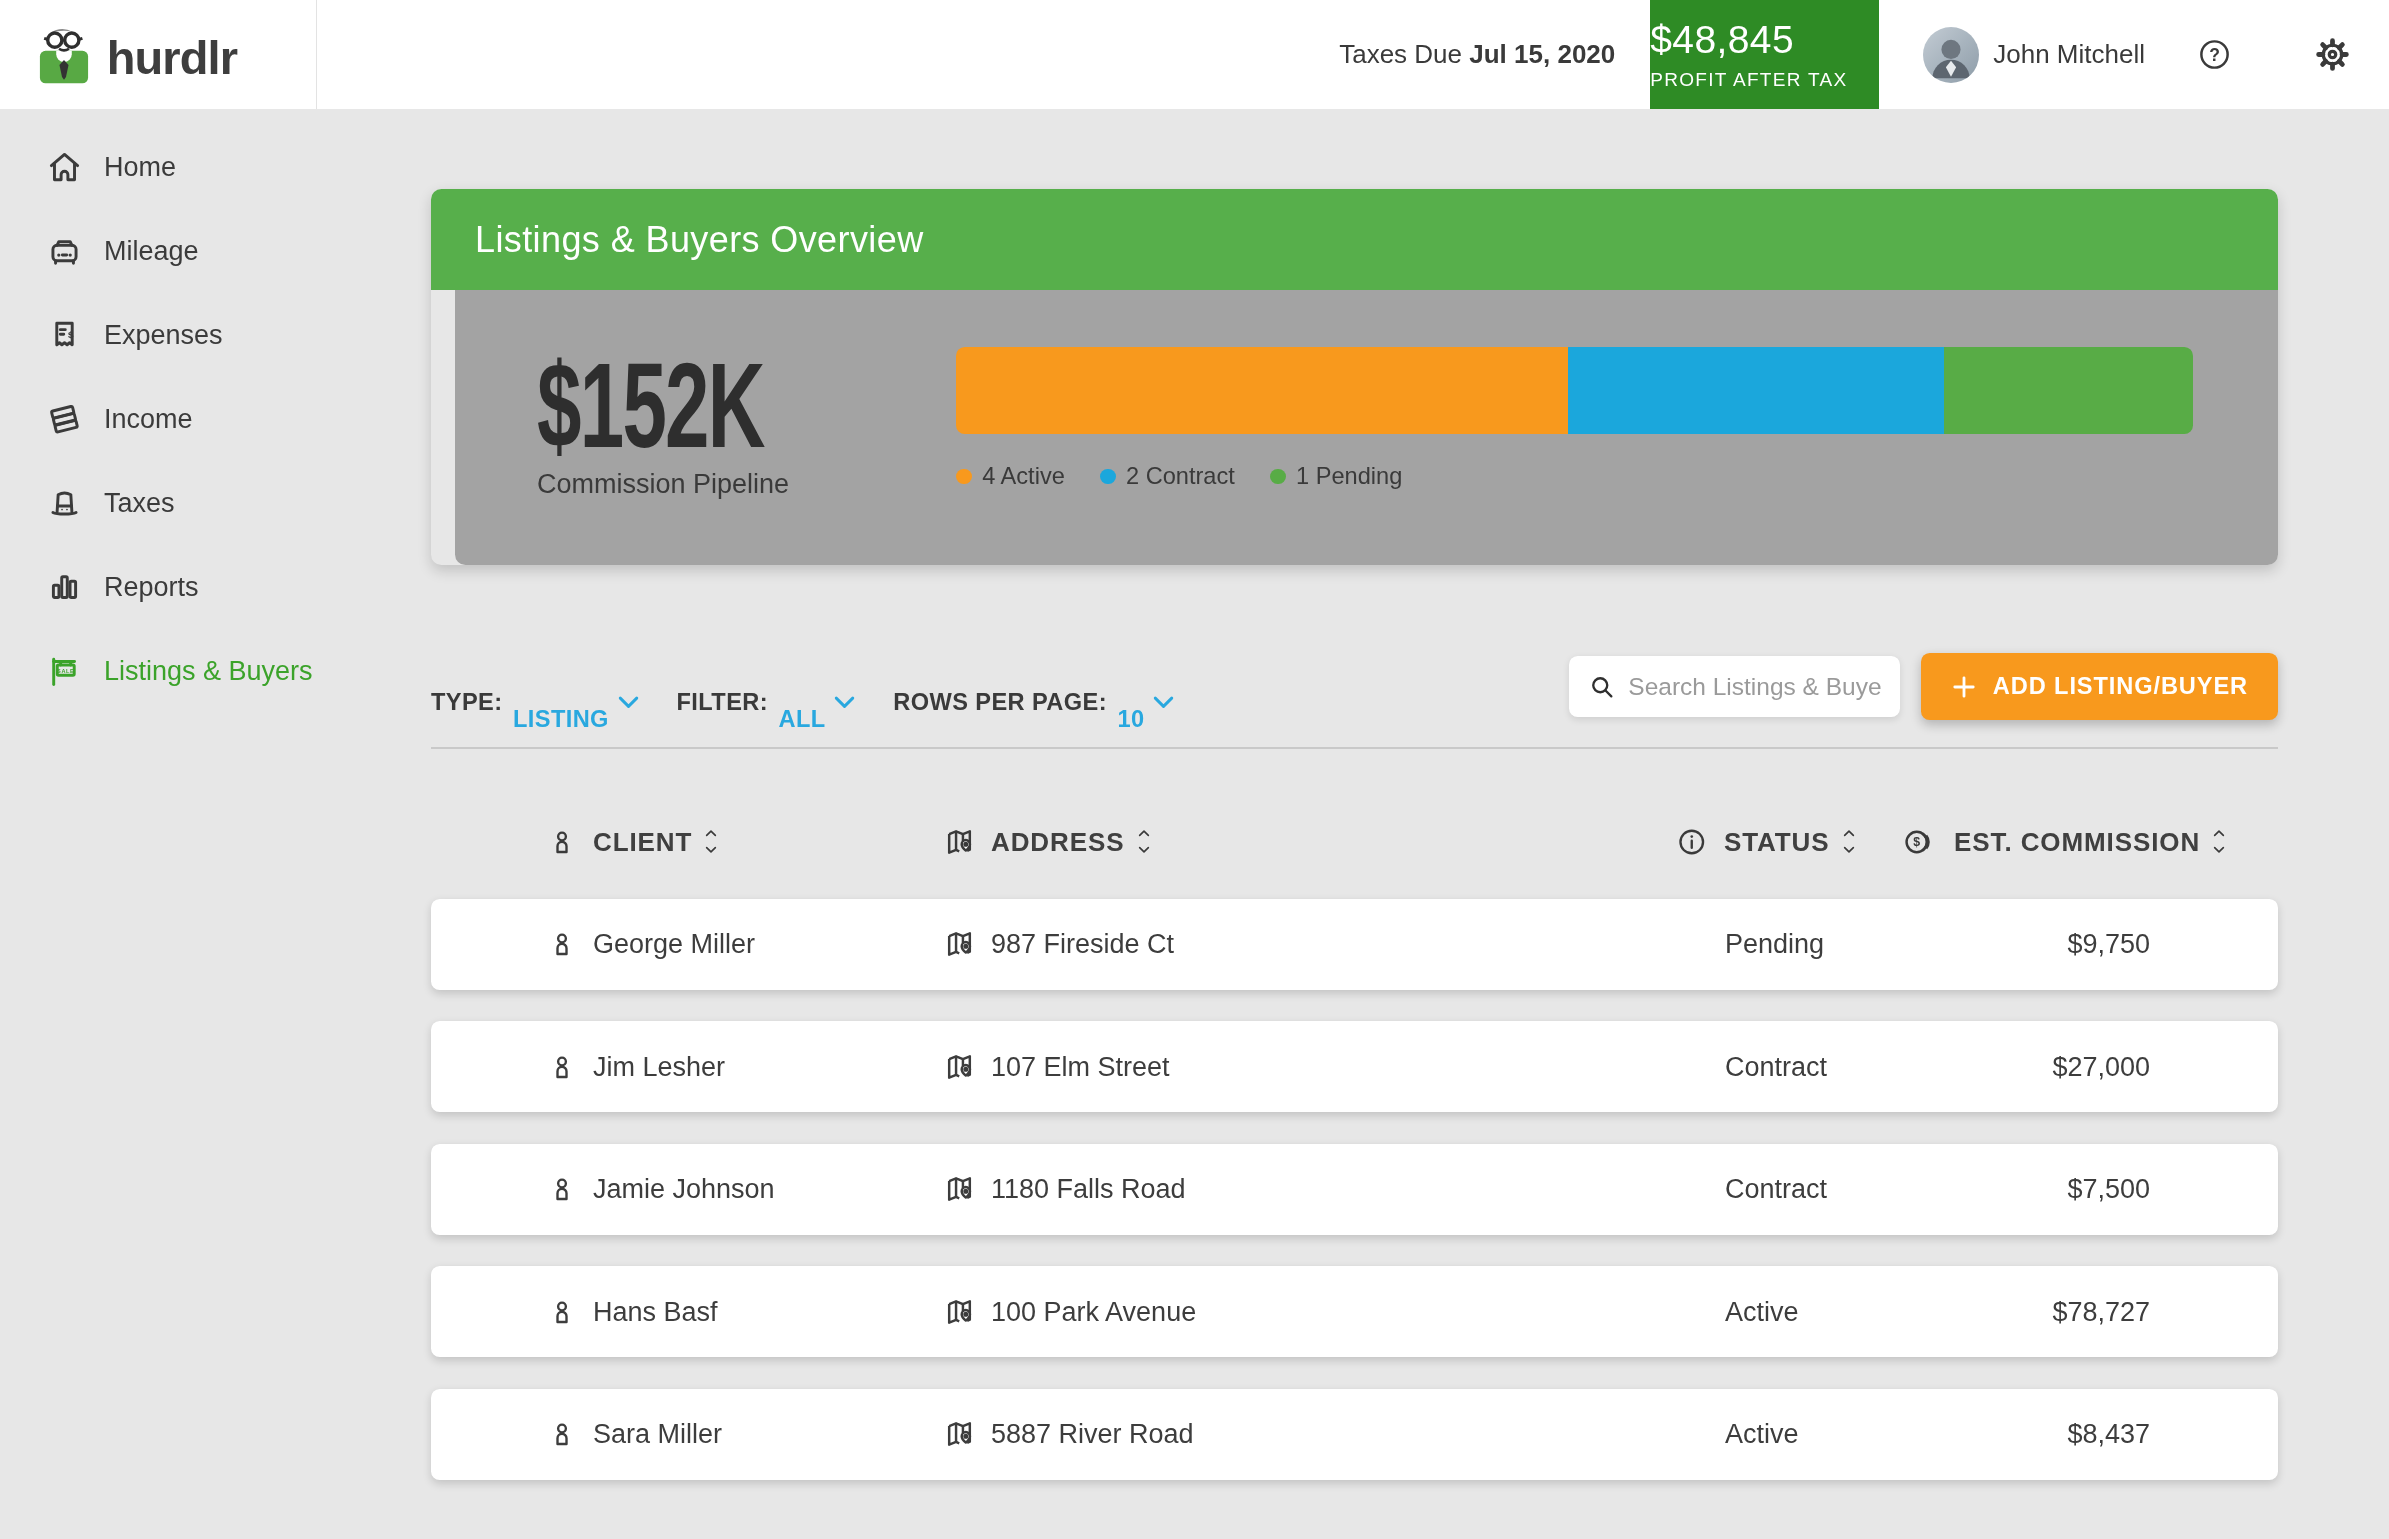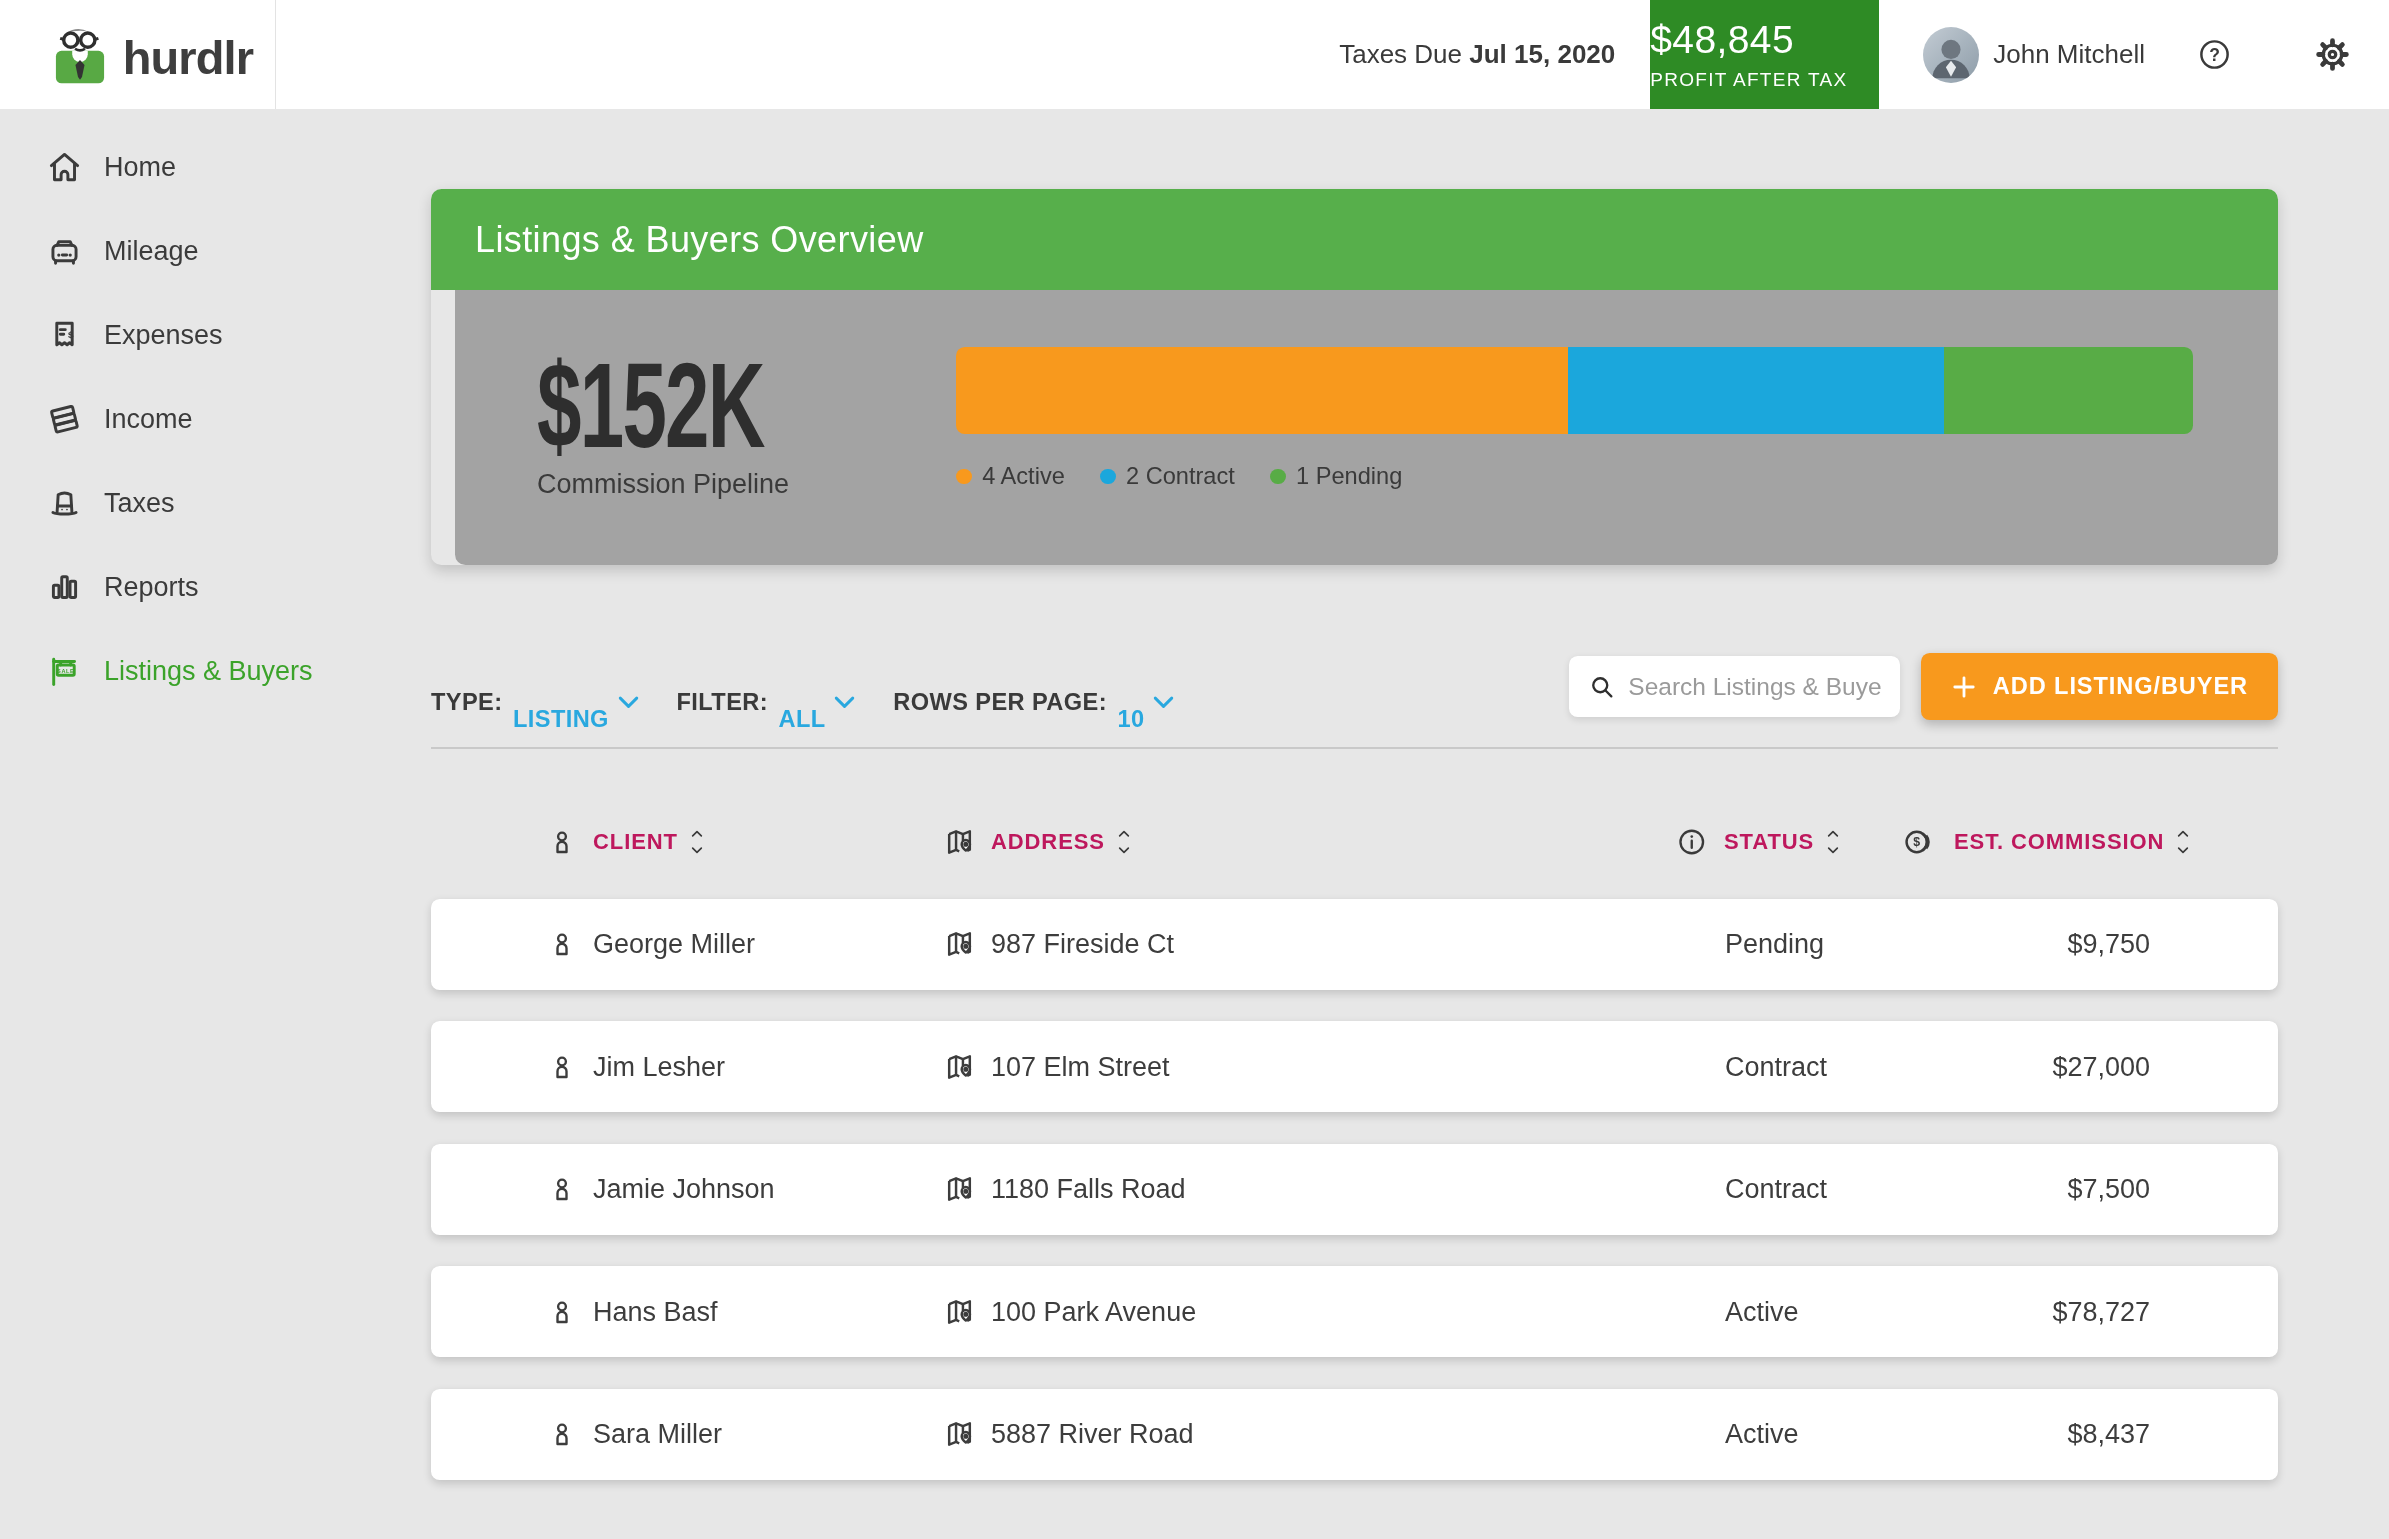--- a/index.html
+++ b/index.html
@@ -12,23 +12,23 @@
     overflow: hidden;
   }
   svg { display: block; }
 
   
   .topbar {
     position: absolute; top: 0; left: 0; right: 0; height: 109px;
     background: #ffffff; z-index: 5;
   }
   .logo-area {
-    position: absolute; left: 0; top: 0; width: 276px; height: 100%;
+    position: absolute; left: 0; top: 0; width: 317px; height: 100%;
     border-right: 1.7px solid #e3e3e3;
-    display: flex; align-items: center; padding-left: 46px;
+    display: flex; align-items: center; padding-left: 30px;
   }
   .logo-text {
     font-size: 47px; font-weight: 700; color: #3e3e3e;
     letter-spacing: -0.9px; margin-left: 8.7px; margin-top: 5.2px;
   }
   .topbar-right {
     position: absolute; right: 0; top: 0; height: 100%;
     display: flex; align-items: center; padding-right: 38px;
   }
   .taxes-due { font-size: 26px; color: #3a3a3a; white-space: nowrap; }
@@ -110,21 +110,21 @@
     box-shadow: 0 4.4px 10.5px rgba(0,0,0,0.22);
     text-align: center;
   }
   .add-btn span { color: #ffffff; font-size: 23.6px; font-weight: 700; letter-spacing: 0.9px; white-space: nowrap; }
 
   .divider { height: 1.7px; background: #c9c9c9; margin-top: 27px; }
 
   
   .thead { position: relative; height: 150px; }
   .thead > div { position: absolute; top: 93px; transform: translateY(-50%); }
-  .th-label { font-size: 22px; font-weight: 700; letter-spacing: 0.9px; color: #be185d; }
+  .th-label { font-size: 26px; font-weight: 700; letter-spacing: 0.9px; color: #404040; }
   .sort-col { display: flex; align-items: center; gap: 12.2px; cursor: pointer; }
 
   .checkbox { width: 35px; height: 35px; border-radius: 7.9px; cursor: pointer; }
   .checkbox.header-cb { background: #ffffff; }
   .checkbox.row-cb { background: #f1f1f1; }
 
   .trow {
     position: relative; height: 91px; background: #ffffff; border-radius: 8.7px;
     box-shadow: 0 3.5px 8.7px rgba(0,0,0,0.15); margin-bottom: 31.5px; cursor: pointer;
   }

